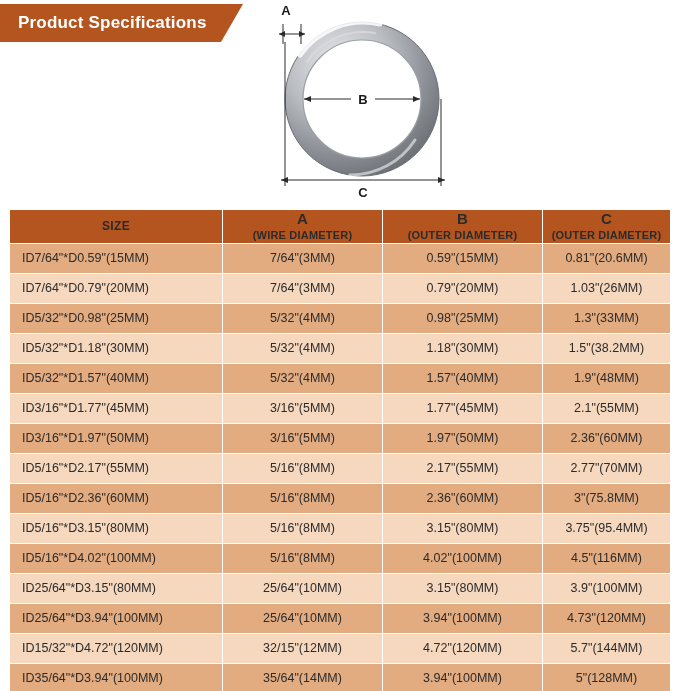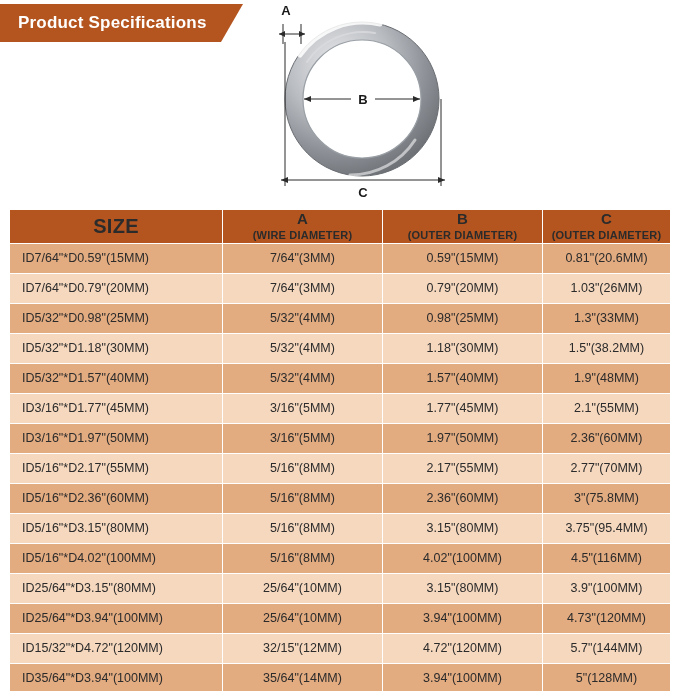--- a/index.html
+++ b/index.html
@@ -94,21 +94,21 @@
     font-size: 15px;
     font-weight: bold;
     letter-spacing: 0.3px;
   }
   .hdr-sub {
     display: block;
     font-size: 11px;
     font-weight: bold;
     letter-spacing: 0.2px;
   }
-  .hdr-size .hdr-main { font-size: 20px; }
+  .hdr-size .hdr-main { font-size: 12px; }
 
   tbody tr.odd td { background: #e2ab80; }
   tbody tr.even td { background: #f6d8bf; }
   tbody td.c-size { text-align: left; padding-left: 12px; }
 </style>
 </head>
 <body>
 
 <div class="page">
 

